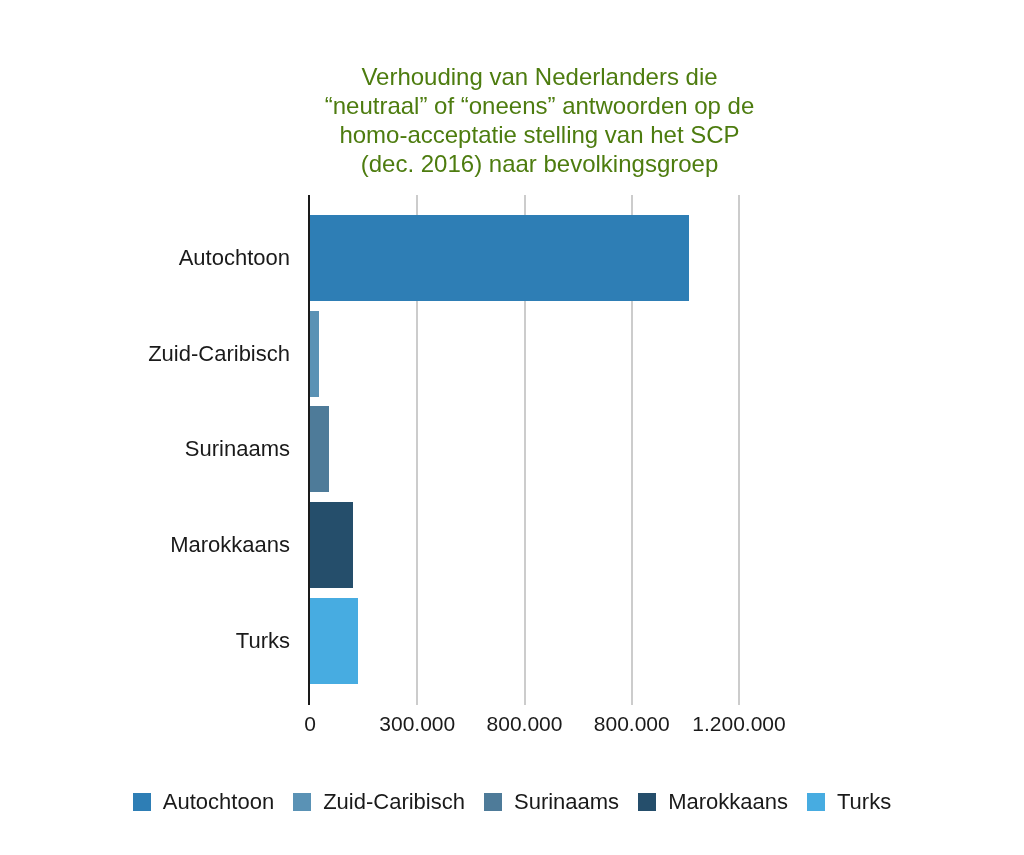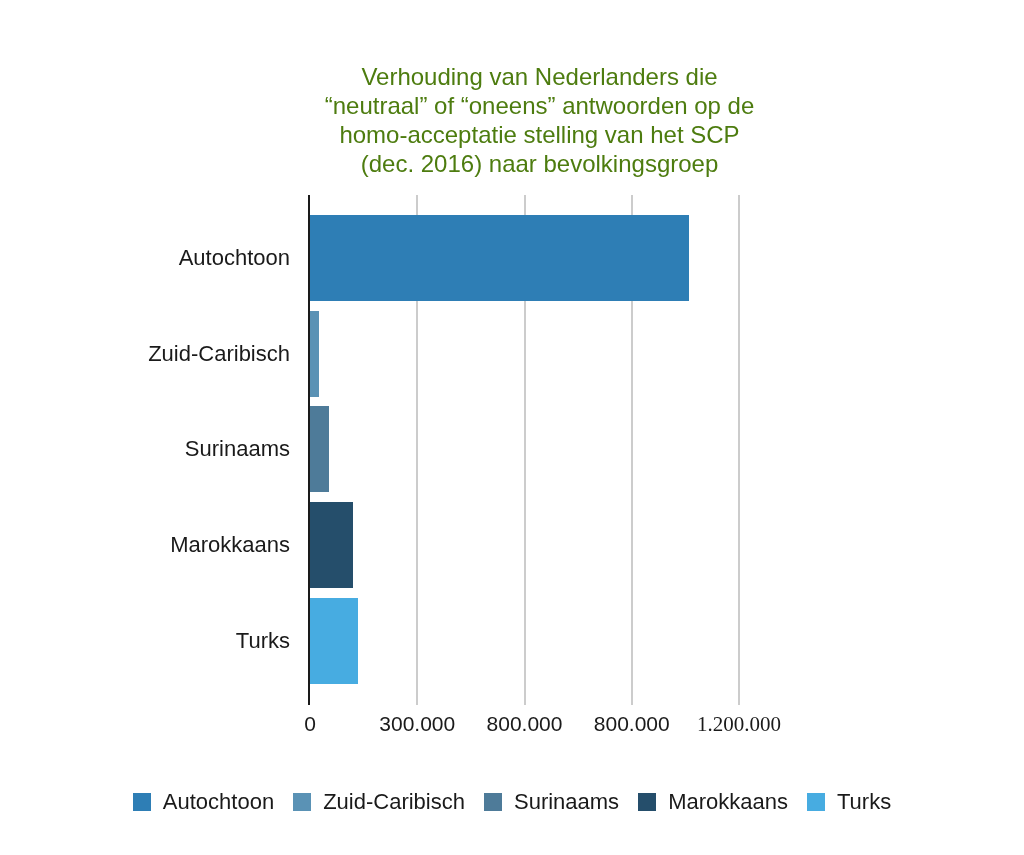--- a/index.html
+++ b/index.html
@@ -140,14 +140,14 @@
     </div>
 <div class="cat-label" style="top: 245px;">Autochtoon</div>
     <div class="cat-label" style="top: 340.7px;">Zuid-Caribisch</div>
     <div class="cat-label" style="top: 436.4px;">Surinaams</div>
     <div class="cat-label" style="top: 532.1px;">Marokkaans</div>
     <div class="cat-label" style="top: 627.8px;">Turks</div>
     <div class="tick-label" style="left: 235px;">0</div>
     <div class="tick-label" style="left: 342.25px;">300.000</div>
     <div class="tick-label" style="left: 449.5px;">800.000</div>
     <div class="tick-label" style="left: 556.75px;">800.000</div>
-    <div class="tick-label" style="left: 664px; font-family: Liberation Serif, serif;">1.200.000</div>
+    <div class="tick-label" style="left: 664px;">1.200.000</div>
   </div>
 
 </body></html>

